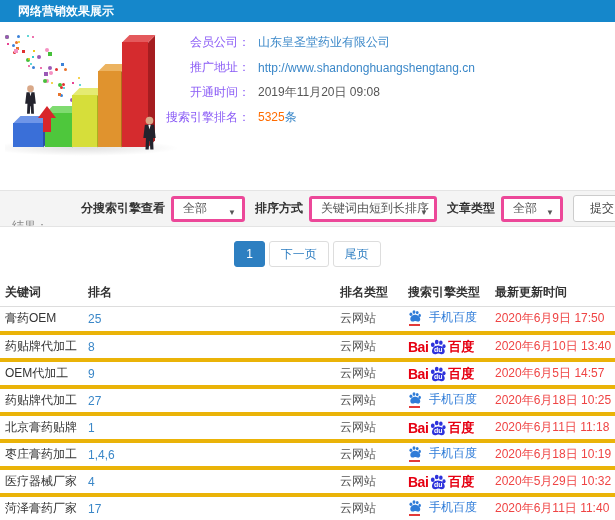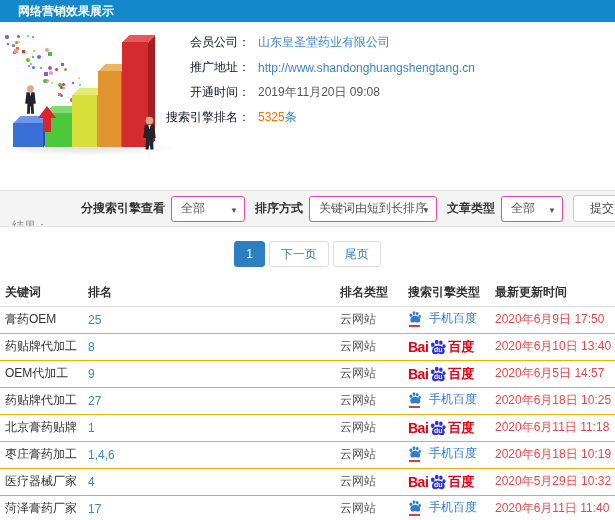--- a/index.html
+++ b/index.html
@@ -23,49 +23,49 @@
   .up-arrow { position:absolute; left:33px; top:71px; width:18px; }
   .up-arrow .tri { width:0; height:0; border-left:9px solid transparent; border-right:9px solid transparent;
     border-bottom:12px solid #d8262b; }
   .up-arrow .shaft { width:8px; height:14px; background:#d8262b; margin:0 auto; }
   .person { position:absolute; }
   .confetti-dot { position:absolute; }
 
   
   .info { position:absolute; left:160px; top:8px; right:0; }
   .info-row { display:flex; align-items:center; height:25px; }
-  .info-label { width:90px; text-align:right; color:#0f172a; white-space:nowrap; }
+  .info-label { width:90px; text-align:right; color:#8b5cf6; white-space:nowrap; }
   .info-val { margin-left:8px; white-space:nowrap; }
   .link { color:#3a87c8; cursor:pointer; text-decoration:none; }
   .plain { color:#555; }
   .hl { color:#ff6c00; }
 
   
   .fbar { height:37px; background:#f4f4f4; border-top:1px solid #e4e4e4; border-bottom:1px solid #e4e4e4;
     display:flex; align-items:center; padding-left:12px; overflow:hidden; }
   .res-label { color:#888;margin-top:36px; }
   .f-spacer { flex:1; }
   .f-label { font-weight:bold; color:#333; margin:0 6px 0 10px; white-space:nowrap; }
-  .sel { position:relative; height:26px; background:#fff; border:1px solid #ec4899; border-radius:3px;
+  .sel { position:relative; height:26px; background:#fff; border:3px solid #ec4899; border-radius:3px;
     display:flex; align-items:center; padding:0 20px 0 9px; color:#555; cursor:pointer; white-space:nowrap; }
   .sel .car { position:absolute; right:6px; top:9px; font-size:8px; color:#555; font-style:normal; }
   .sel-engine { width:74px; } .sel-sort { width:128px; } .sel-article { width:62px; }
   .submit-btn { height:27px; min-width:58px; margin-left:10px; margin-right:-16px; background:#fff;
     border:1px solid #ccc; border-radius:3px; color:#444; font-size:12px; padding:0 14px; cursor:pointer; }
 
   
   .pg { height:53px; display:flex; justify-content:center; align-items:flex-start; padding-top:14px; gap:4px; }
   .pg-btn { border:1px solid #ddd; border-radius:3px; color:#2d7dc1; background:#fff;
     padding:5px 11px; font-size:12px; cursor:pointer; line-height:14px; }
   .pg-btn.active { background:#2d7fc1; border-color:#2d7fc1; color:#fff; }
 
   
   table { width:100%; border-collapse:collapse; table-layout:fixed; }
   th { text-align:left; font-weight:bold; color:#333; height:26px; border-bottom:1px solid #ddd; font-size:12px; }
-  td { height:27px; border-bottom:1px solid #eab308; color:#555; font-size:12px; overflow:hidden; white-space:nowrap; }
+  td { height:27px; border-bottom:4px solid #eab308; color:#555; font-size:12px; overflow:hidden; white-space:nowrap; }
   .pad { padding-left:5px; }
   .c-kw { color:#333; }
   .c-rank { color:#3a87c8; cursor:pointer; }
   .c-date { color:#ef4444;margin-left:29px; }
 
   
   .engine-wrap { display:inline-flex; align-items:flex-start; }
   .paw-stack { position:relative; display:inline-block; width:15px; height:17px; margin-right:6px; }
   .paw-stack svg { display:block; }
   .m-bar { position:absolute; left:1px; bottom:0; width:11px; height:2px; background:#e23a3a; }

